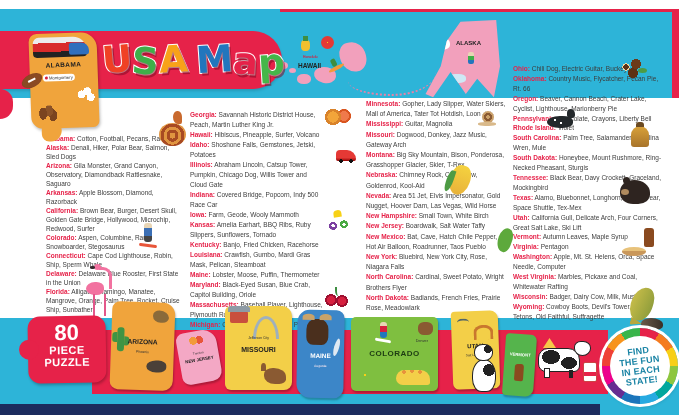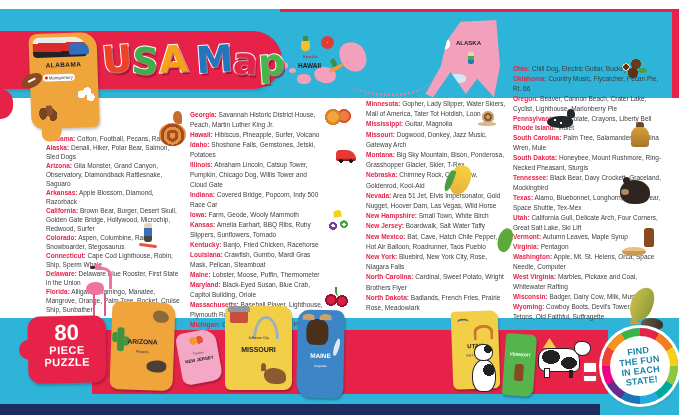--- a/index.html
+++ b/index.html
@@ -387,20 +387,28 @@
     <div class="pccap">Jefferson City</div>
     <div class="pclbl">MISSOURI</div>
     <div class="mule"></div>
   </div>
   <div class="pc me">
     <div class="moose"></div>
     <div class="feather"></div>
     <div class="pclbl">MAINE</div>
     <div class="pccap">Augusta</div>
   </div>
+  <div class="pc co">
+    <div class="snowb"></div>
+    <div class="elk"></div>
+    <div class="pccap">Denver</div>
+    <div class="pclbl">COLORADO</div>
+    <div class="colfl"></div>
+    <div class="stego"></div>
+  </div>
   <div class="pc ut">
     <div class="gull"></div>
     <div class="ut-arch"></div>
     <div class="pclbl">UTAH</div>
     <div class="pccap">Salt Lake City</div>
   </div>
   <div class="dog">
     <div class="dbody"></div>
     <div class="dhead"></div>
   </div>

